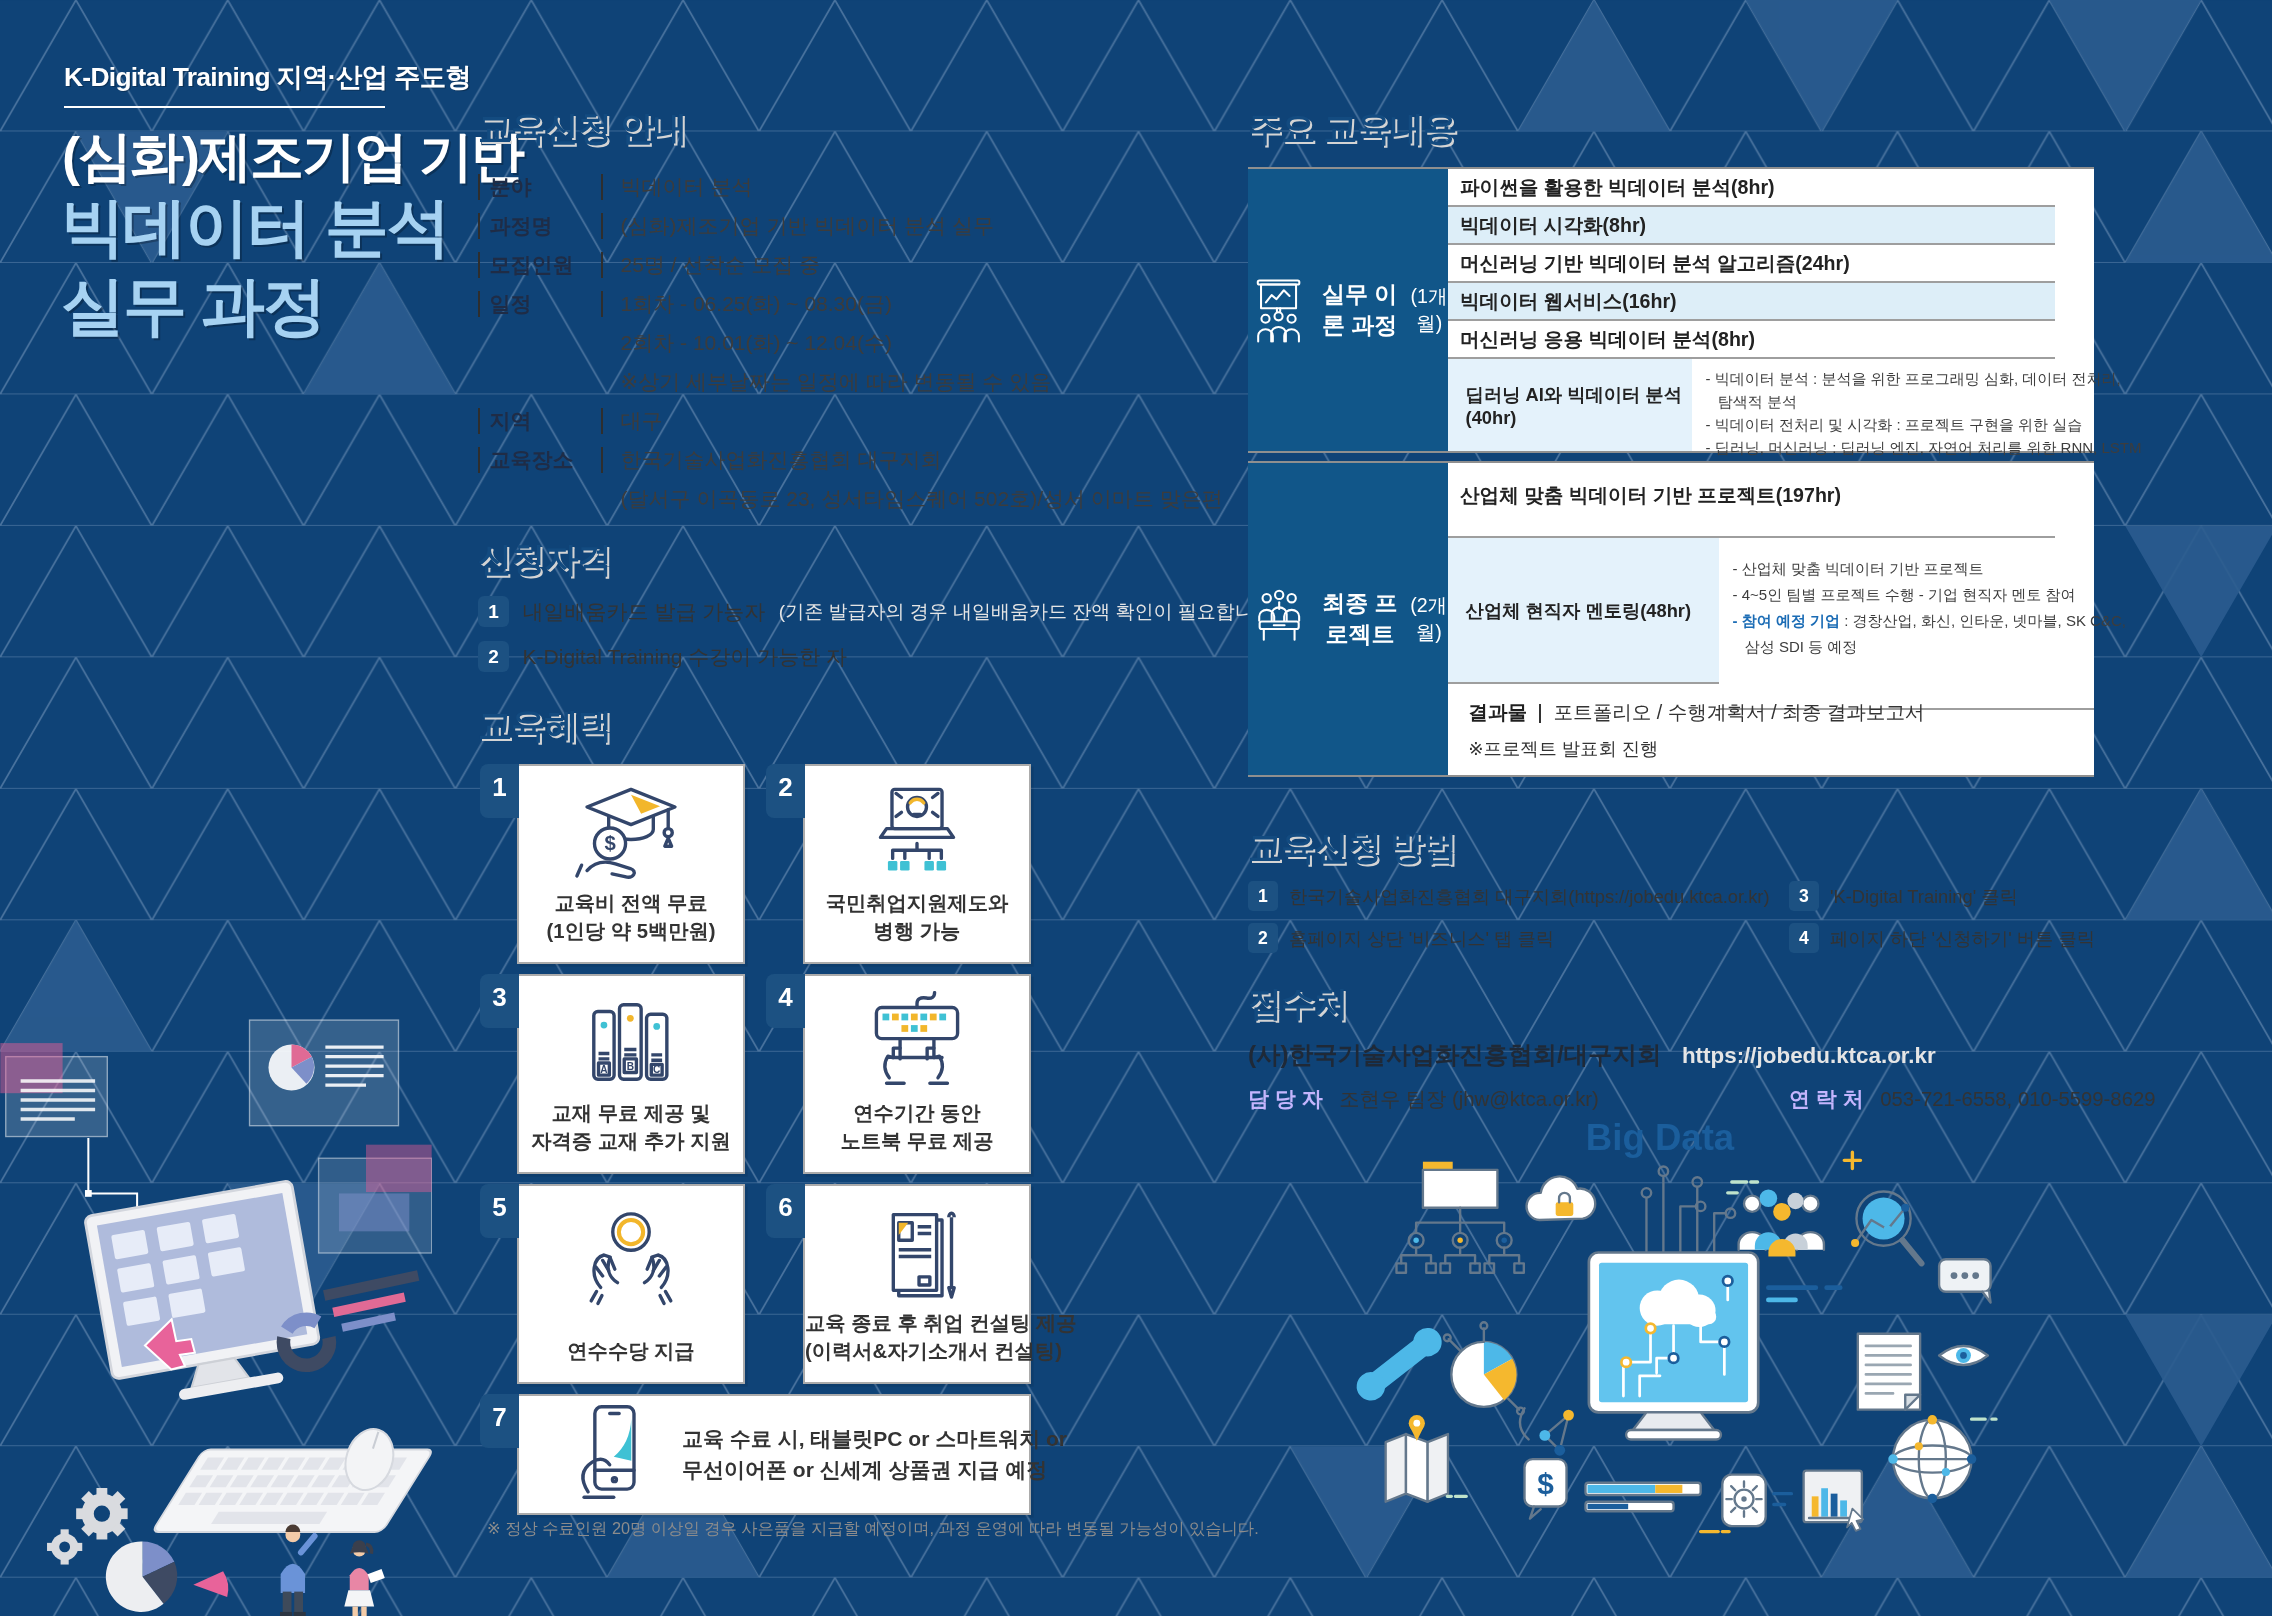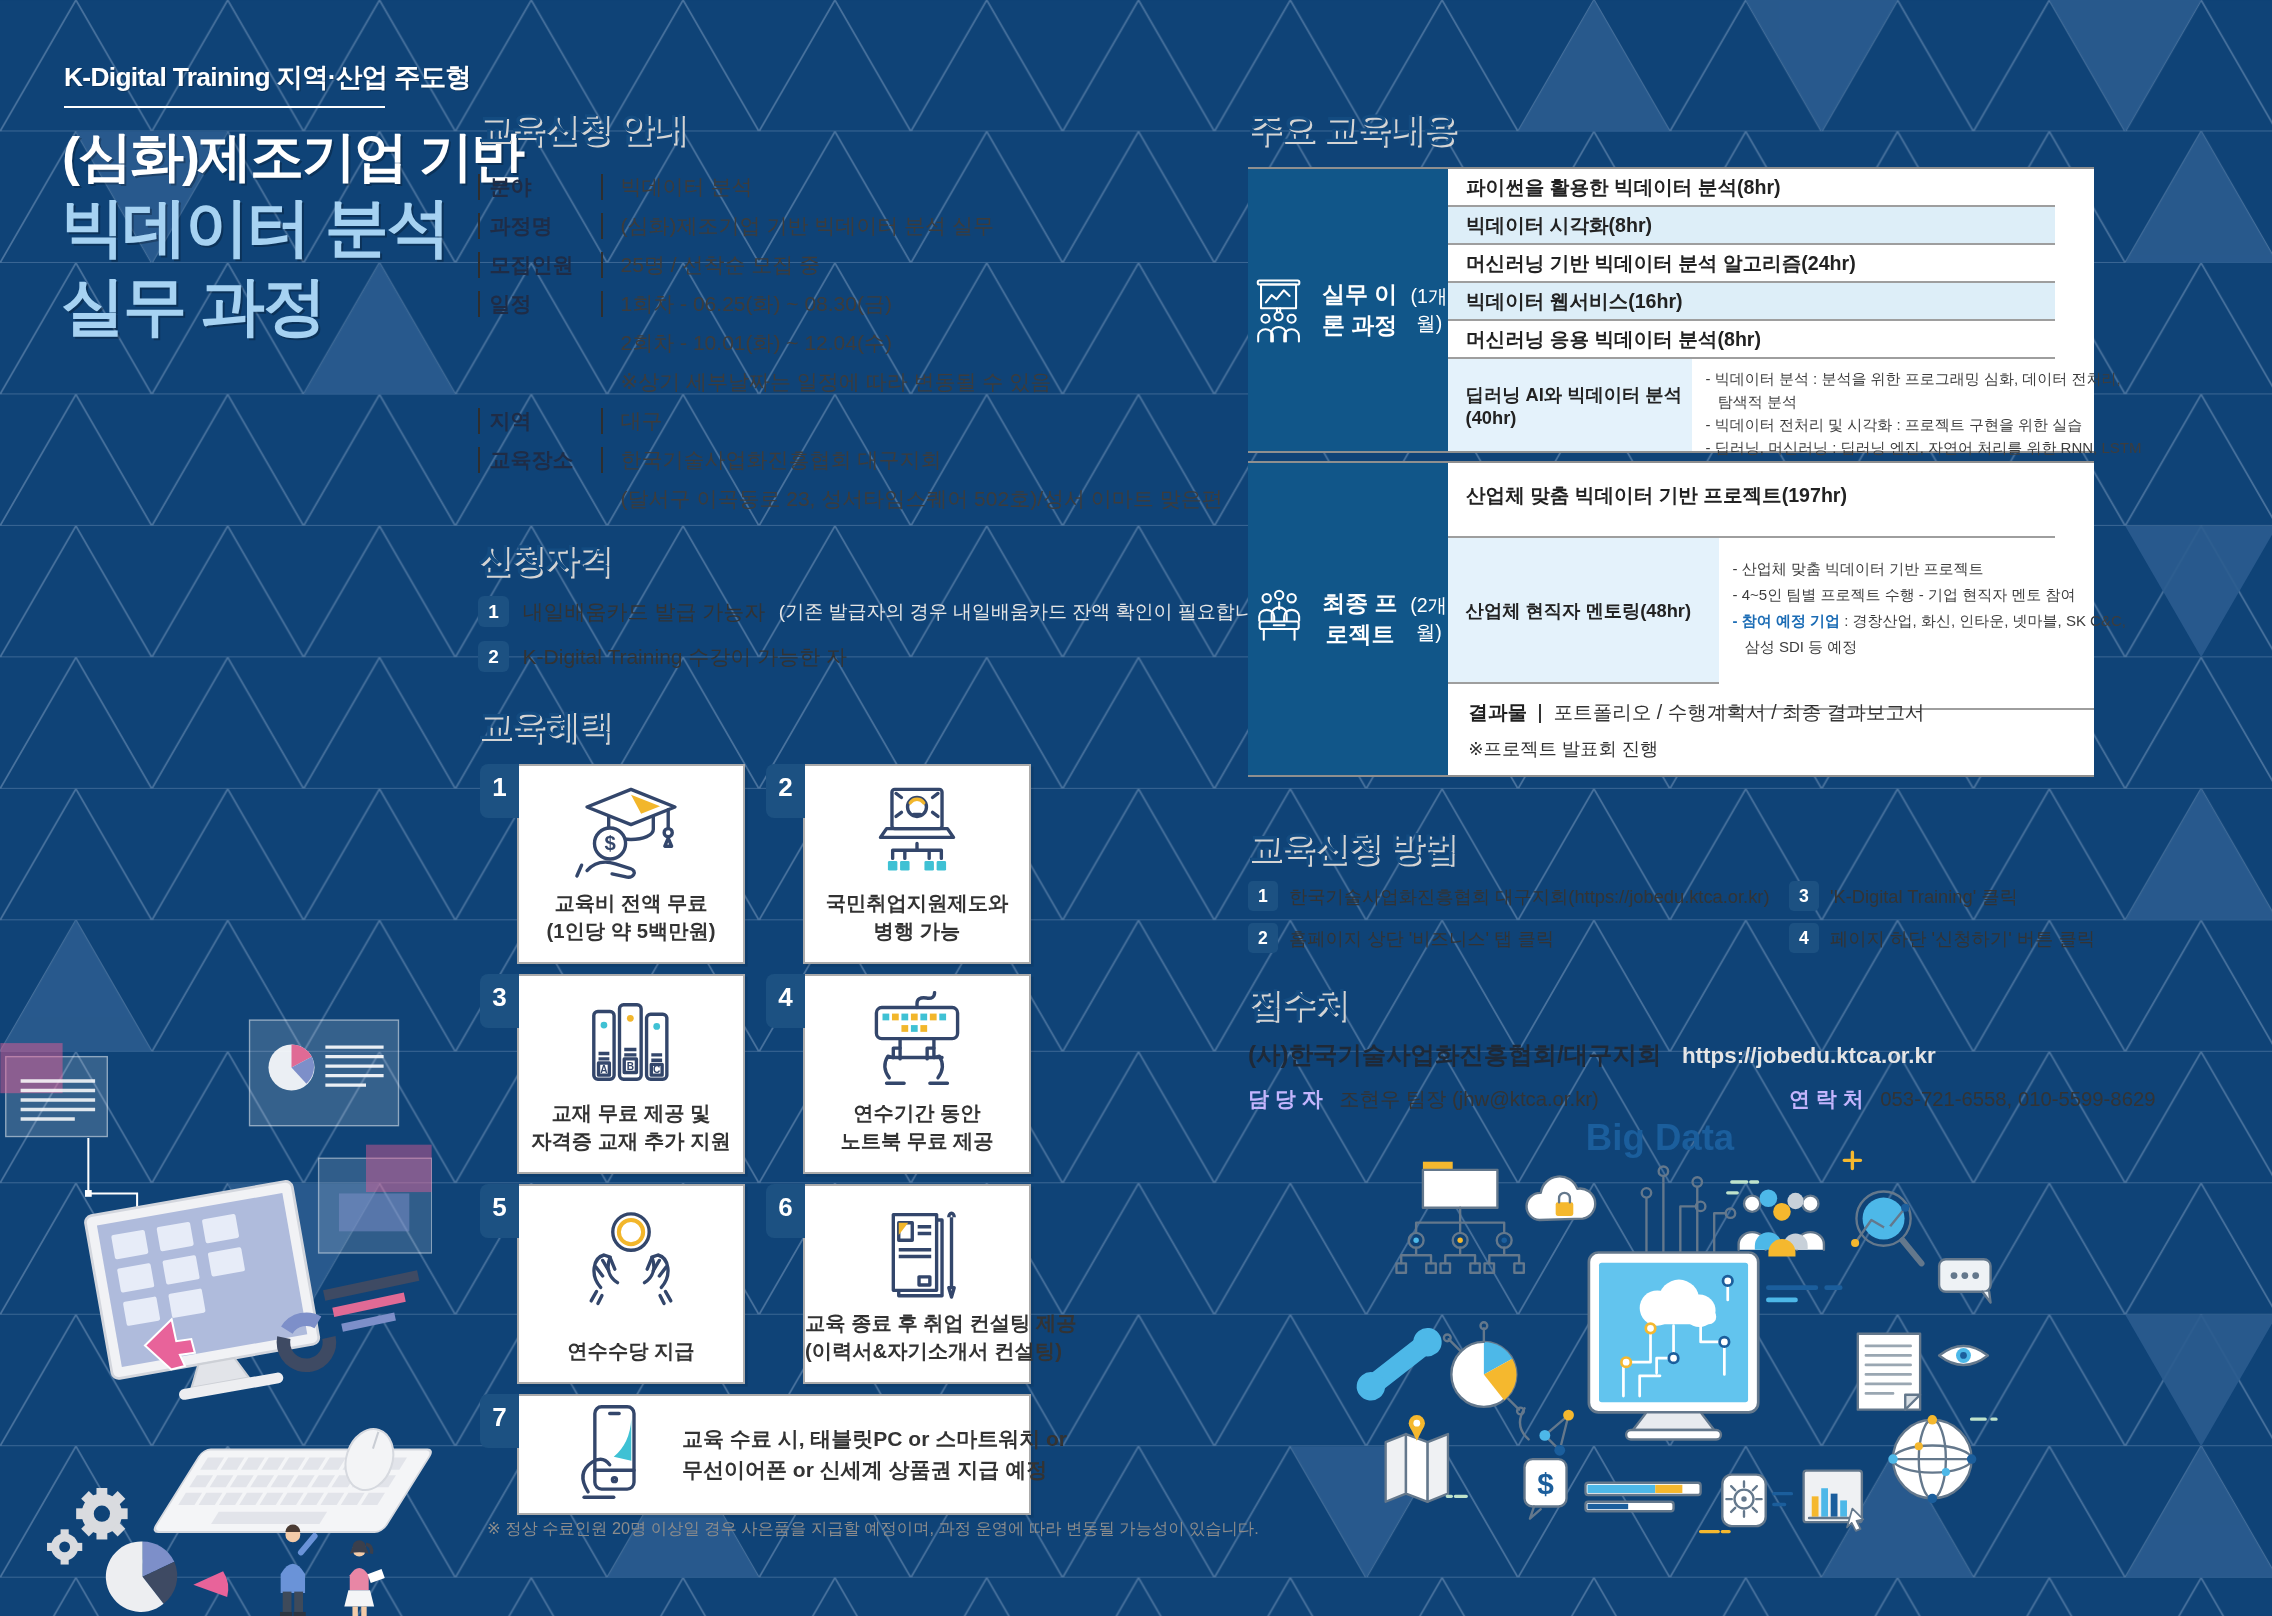--- a/index.html
+++ b/index.html
@@ -26,21 +26,21 @@
   .cicon{position:absolute;left:50%;transform:translateX(-50%);top:15px}
   .cap{position:absolute;left:0;right:0;bottom:16.3px;text-align:center;font-size:20.3px;font-weight:700;
        color:#333;line-height:28.5px;white-space:nowrap}
   
   .tbl{position:absolute;border-top:2.7px solid #8f8f8f;border-bottom:2.7px solid #8f8f8f;background:#fff}
   .blue-cell{position:absolute;background:#115689;color:#fff;display:flex;
              align-items:center;justify-content:center;gap:5.4px;text-align:center}
   .tl-title{font-size:23px;font-weight:700}
   .tl-dur{font-size:19.6px}
   .trow{position:absolute;left:200px;width:607px;display:flex;align-items:center;
-        border-bottom:2px solid #9E9E9E;box-sizing:border-box;padding-left:18px}
+        border-bottom:2px solid #9E9E9E;box-sizing:border-box;padding-left:12px}
   .trowtitle{font-weight:700;color:#222;font-size:19.6px;white-space:nowrap}
   .lightrow{background:#DDEEF8}
   .subblue{background:#E4F2FB}
   .bullet{font-size:15px;color:#3d3d3d;line-height:23px;white-space:nowrap}
   .bullet-indent{padding-left:12.2px}
   .hl{color:#1B6CB5;font-weight:800}
   .vbar{display:inline-block;width:2px;height:19px;background:#333;margin:0 12.2px;vertical-align:-3.4px}
   
   .mrow{display:flex;align-items:center;gap:11px;font-size:18.3px;color:#333;white-space:nowrap}
   .mrow .nbadge{width:30px;height:30px;font-size:17.6px;border-radius:4.7px}

